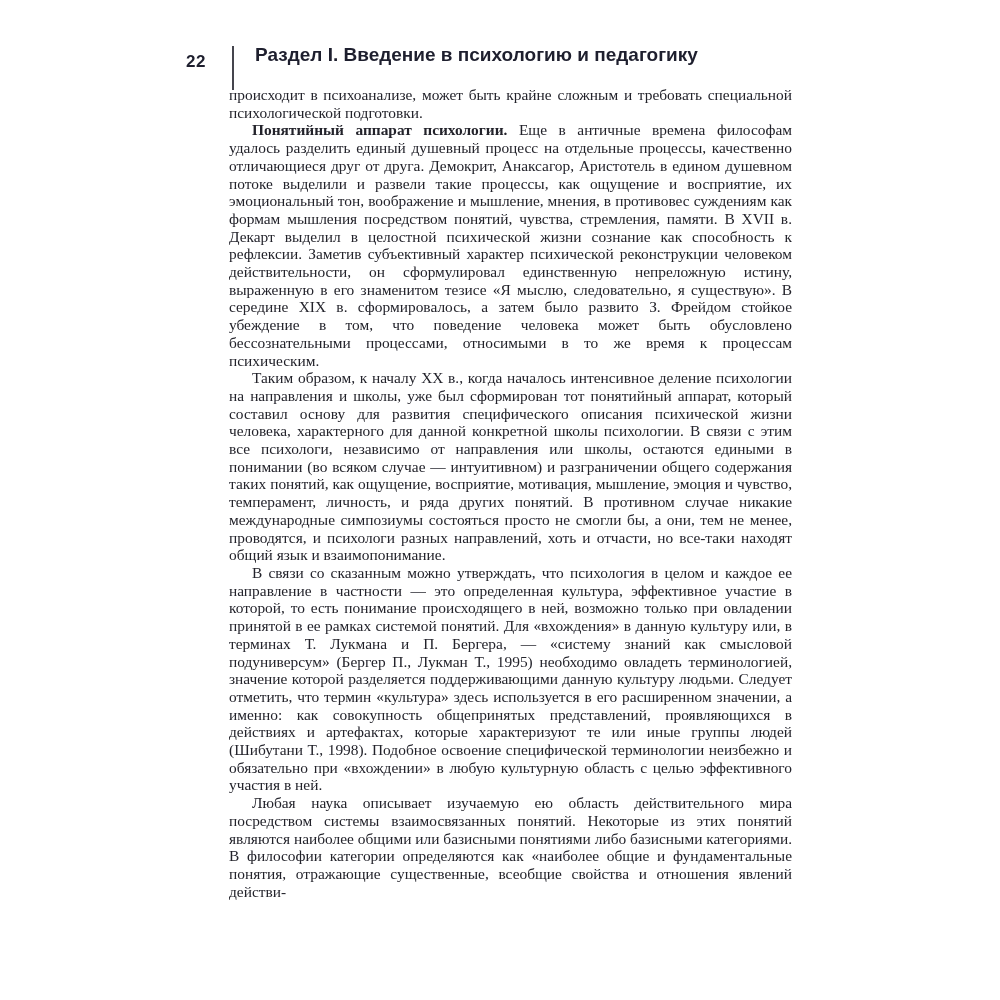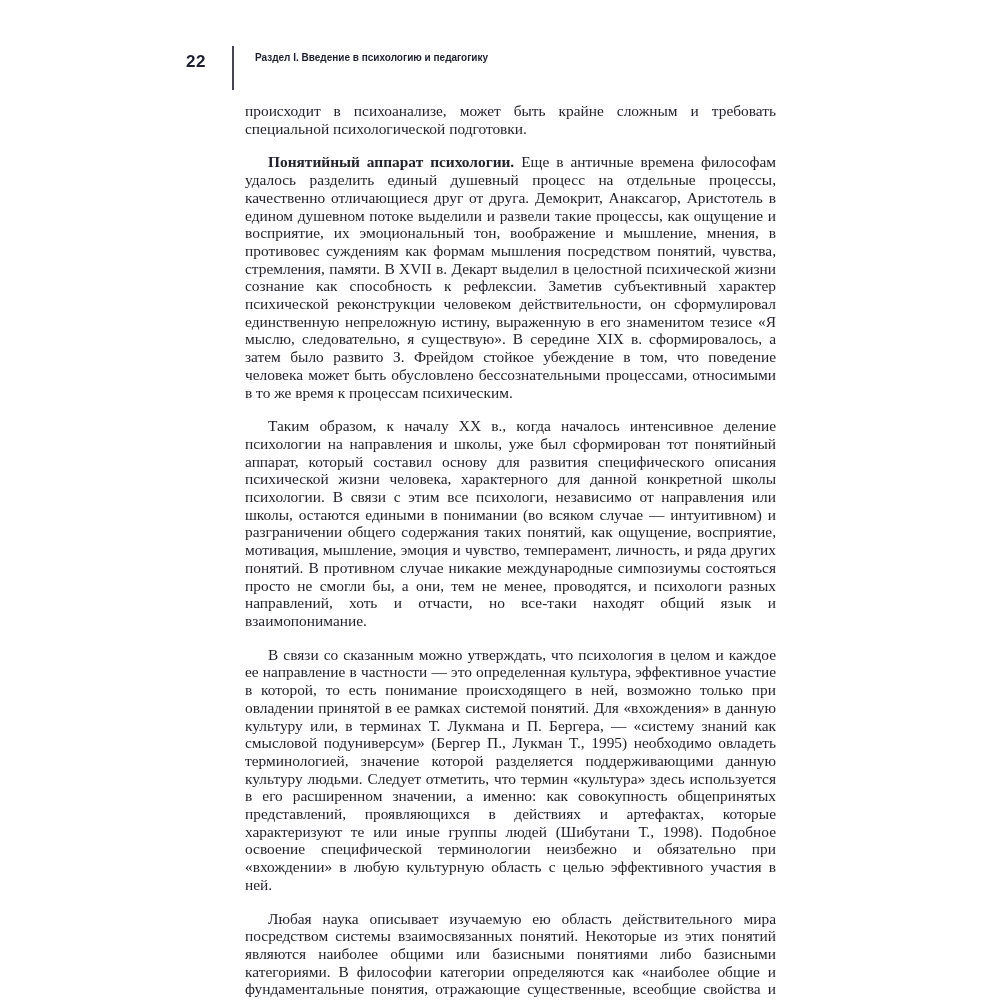--- a/index.html
+++ b/index.html
@@ -38,40 +38,40 @@
     position: absolute;
     left: 232px;
     top: 46px;
     width: 2px;
     height: 44px;
     background: var(--rule);
   }
   .running-title {
     position: absolute;
     left: 255px;
-    top: 52px;
+    top: 44px;
     font-family: "Liberation Sans", sans-serif;
     font-weight: bold;
-    font-size: 10px;
+    font-size: 19px;
     color: var(--header_ink);
   }
   .body-text {
     position: absolute;
     left: 229px;
     top: 86px;
     width: 563px;
     color: var(--ink);
     font-size: 15.4px;
     line-height: 17.7px;
     text-align: justify;
     hyphens: auto;
     -webkit-hyphens: auto;
   }
   .body-text p {
-    margin: 16px;
+    margin: 0;
     padding: 0;
   }
   .body-text p.indent {
     text-indent: 23px;
   }
   .para-lead {
     font-weight: bold;
   }
 </style>
 </head>

